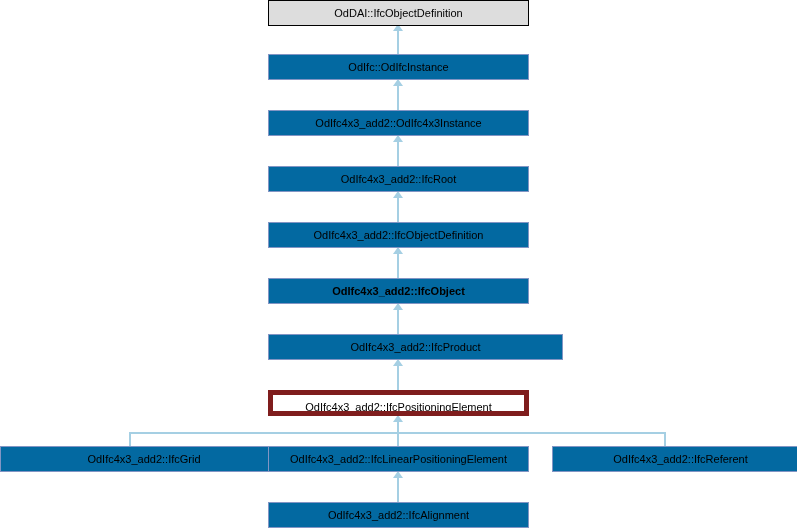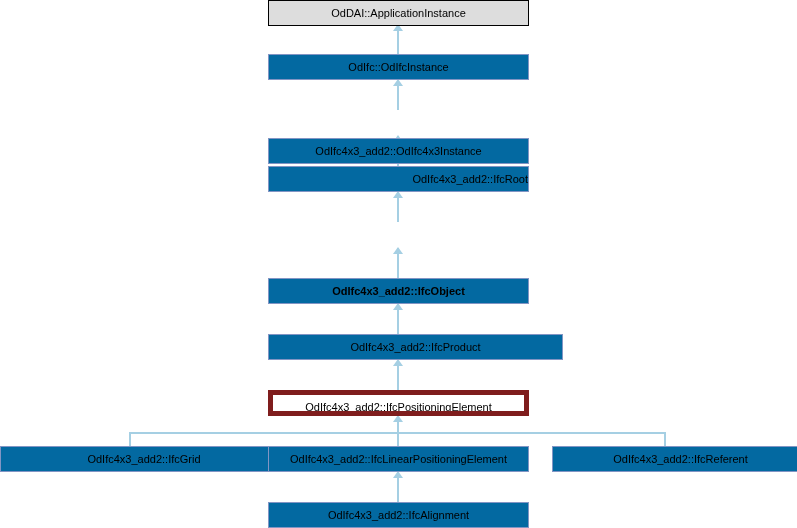--- a/index.html
+++ b/index.html
@@ -94,28 +94,29 @@
 
   <div class="bus-corner edge-h" style="left:129px; top:432px; width:537px;"></div>
 
   <div class="bus-corner edge-v" style="left:129px; top:432px; height:15px;"></div>
 
   <div class="bus-corner edge-v" style="left:664px; top:432px; height:15px;"></div>
 
   <div class="edge-line edge-v" style="left:397px; top:472px; height:30px;"></div>
   <div class="arrowhead" style="left:393px; top:471px;"></div>
 
-  <div class="node base" style="left:268px; top:0px; width:261px;">OdDAI::ApplicationInstance</div>
+  <div class="node base" style="left:268px; top:0px; width:261px;">OdDAI::IfcObjectDefinition</div>
 
   <div class="node inherit" style="left:268px; top:54px; width:261px;">OdIfc::OdIfcInstance</div>
 
-  <div class="node inherit" style="left:268px; top:110px; width:261px;margin-top:28px;">OdIfc4x3_add2::OdIfc4x3Instance</div>
+  <div class="node inherit" style="left:268px; top:110px; width:261px;">OdIfc4x3_add2::OdIfc4x3Instance</div>
 
-  <div class="node inherit" style="left:268px; top:166px; width:261px;text-align:right;">OdIfc4x3_add2::IfcRoot</div>
+  <div class="node inherit" style="left:268px; top:166px; width:261px;">OdIfc4x3_add2::IfcRoot</div>
 
+  <div class="node inherit" style="left:268px; top:222px; width:261px;">OdIfc4x3_add2::IfcObjectDefinition</div>
 
   <div class="node inherit" style="left:268px; top:278px; width:261px;font-weight:bold;">OdIfc4x3_add2::IfcObject</div>
 
   <div class="node inherit" style="left:268px; top:334px; width:295px;">OdIfc4x3_add2::IfcProduct</div>
 
   <div class="node current" style="left:268px; top:390px; width:261px;">OdIfc4x3_add2::IfcPositioningElement</div>
 
   <div class="node inherit" style="left:0px; top:446px; width:288px;">OdIfc4x3_add2::IfcGrid</div>
 
   <div class="node inherit" style="left:268px; top:446px; width:261px;">OdIfc4x3_add2::IfcLinearPositioningElement</div>

